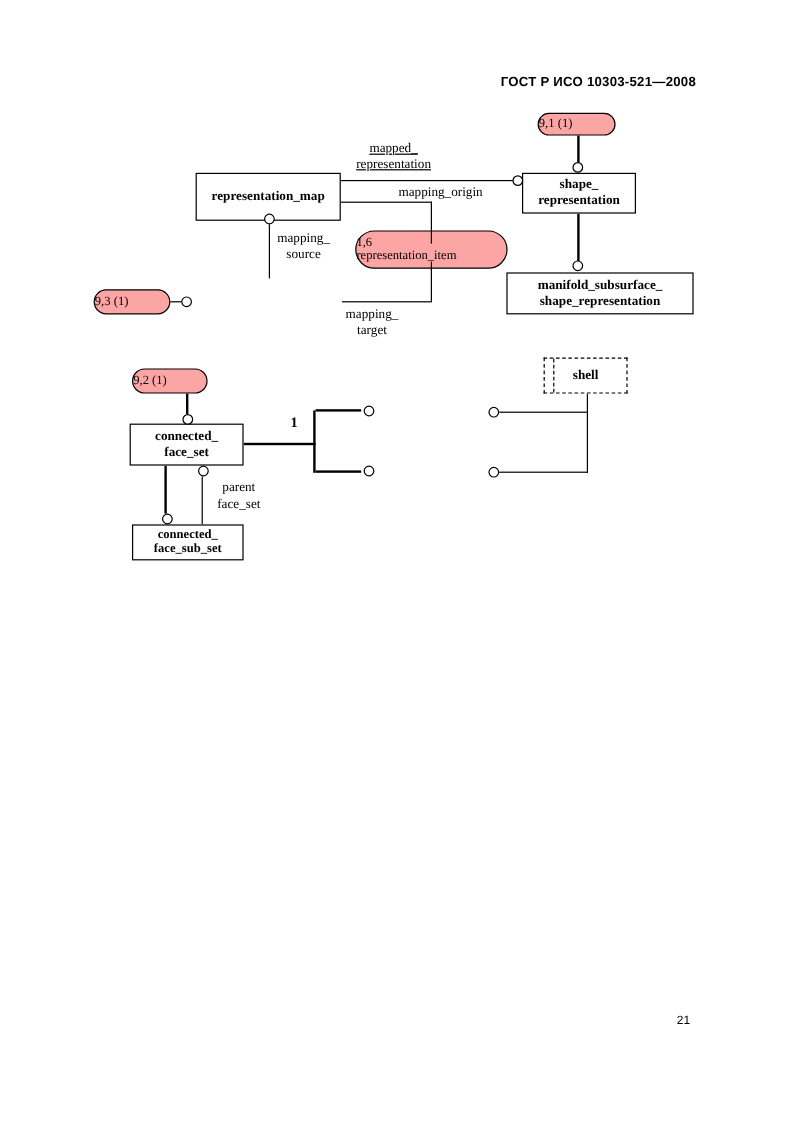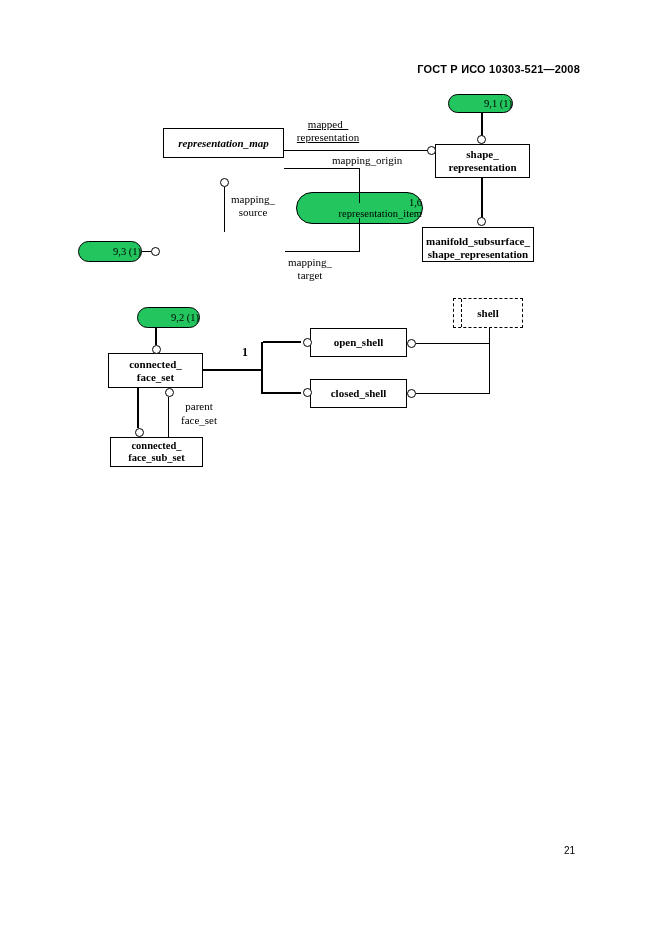--- a/index.html
+++ b/index.html
@@ -25,22 +25,22 @@
   
   .ebox{
     position:absolute;border:1px solid #000;background:#fff;z-index:2;
     display:flex;flex-direction:column;align-items:center;justify-content:center;
     font-weight:bold;font-size:11px;line-height:13px;text-align:center;
     box-sizing:border-box;
   }
   .ebox.dashed{border:1px dashed #000;justify-content:center;}
   .innerdash{position:absolute;width:0;border-left:1px dashed #000;z-index:3;}
   .oval{
-    position:absolute;border:1px solid #000;background:#22c55e;border-radius:999px;z-index:2;
-    display:flex;flex-direction:column;align-items:flex-end;justify-content:center;
+    position:absolute;border:1px solid #000;background:#fca5a5;border-radius:999px;z-index:2;
+    display:flex;flex-direction:column;align-items:flex-start;justify-content:center;
     font-size:10.5px;line-height:11.5px;text-align:center;box-sizing:border-box;
   }
   .ln{position:absolute;background:#000;z-index:1;}
   .ln.over{z-index:3;}
   .dot{
     position:absolute;width:9px;height:9px;border:1px solid #000;border-radius:50%;
     background:#fff;box-sizing:border-box;z-index:4;
   }
   .lbl{
     position:absolute;font-size:11px;line-height:12.5px;z-index:3;
@@ -67,28 +67,28 @@
   <div class="ln" style="left:142px;top:251px;width:9px;height:1px;"></div>
   <div class="ln" style="left:481px;top:113px;width:2px;height:23px;"></div>
   <div class="ln" style="left:481px;top:178px;width:2px;height:40px;"></div>
 
   <div class="dot" style="left:427px;top:146px;"></div>
   <div class="dot" style="left:220px;top:178px;"></div>
   <div class="dot" style="left:151px;top:247px;"></div>
   <div class="dot" style="left:477px;top:135px;"></div>
   <div class="dot" style="left:477px;top:217px;"></div>
 
-  <div class="ebox" style="left:163px;top:128px;width:121px;height:30px;font-style:italic;">
+  <div class="ebox" style="left:163px;top:144px;width:121px;height:40px;">
     <div>representation_map</div>
   </div>
   <div class="ebox" style="left:435px;top:144px;width:95px;height:34px;">
     <div>shape_</div>
     <div>representation</div>
   </div>
-  <div class="ebox" style="left:422px;top:227px;width:112px;height:35px;justify-content:flex-end;">
+  <div class="ebox" style="left:422px;top:227px;width:156px;height:35px;">
     <div>manifold_subsurface_</div>
     <div>shape_representation</div>
   </div>
 
   <div class="oval" style="left:448px;top:94px;width:65px;height:19px;">
     <div>9,1 (1)</div>
   </div>
   <div class="oval" style="left:78px;top:241px;width:64px;height:21px;">
     <div>9,3 (1)</div>
   </div>
@@ -129,36 +129,30 @@
   <div class="dot" style="left:407px;top:389px;"></div>
   <div class="dot" style="left:135px;top:428px;"></div>
   <div class="dot" style="left:165px;top:388px;"></div>
 
   <div class="card" style="left:242px;top:345px;">1</div>
 
   <div class="ebox" style="left:108px;top:353px;width:95px;height:35px;">
     <div>connected_</div>
     <div>face_set</div>
   </div>
-  <div class="ebox" style="left:310px;top:328px;width:97px;height:29px;">
-    <div>open_shell</div>
-  </div>
-  <div class="ebox" style="left:310px;top:379px;width:97px;height:29px;">
-    <div>closed_shell</div>
-  </div>
   <div class="ebox dashed" style="left:453px;top:298px;width:70px;height:30px;">
     <div>shell</div>
   </div>
   <div class="innerdash" style="left:461px;top:299px;height:28px;"></div>
   <div class="ebox" style="left:110px;top:437px;width:93px;height:30px;font-size:10.5px;line-height:12.5px;">
     <div>connected_</div>
     <div>face_sub_set</div>
   </div>
 
-  <div class="oval" style="left:137px;top:307px;width:63px;height:21px;">
+  <div class="oval" style="left:110px;top:307px;width:63px;height:21px;">
     <div>9,2 (1)</div>
   </div>
 
   <div class="lbl" style="left:176px;top:399px;width:46px;line-height:14px;">
     <div>parent</div>
     <div>face_set</div>
   </div>
 
 
   <div class="pagenum">21</div>

